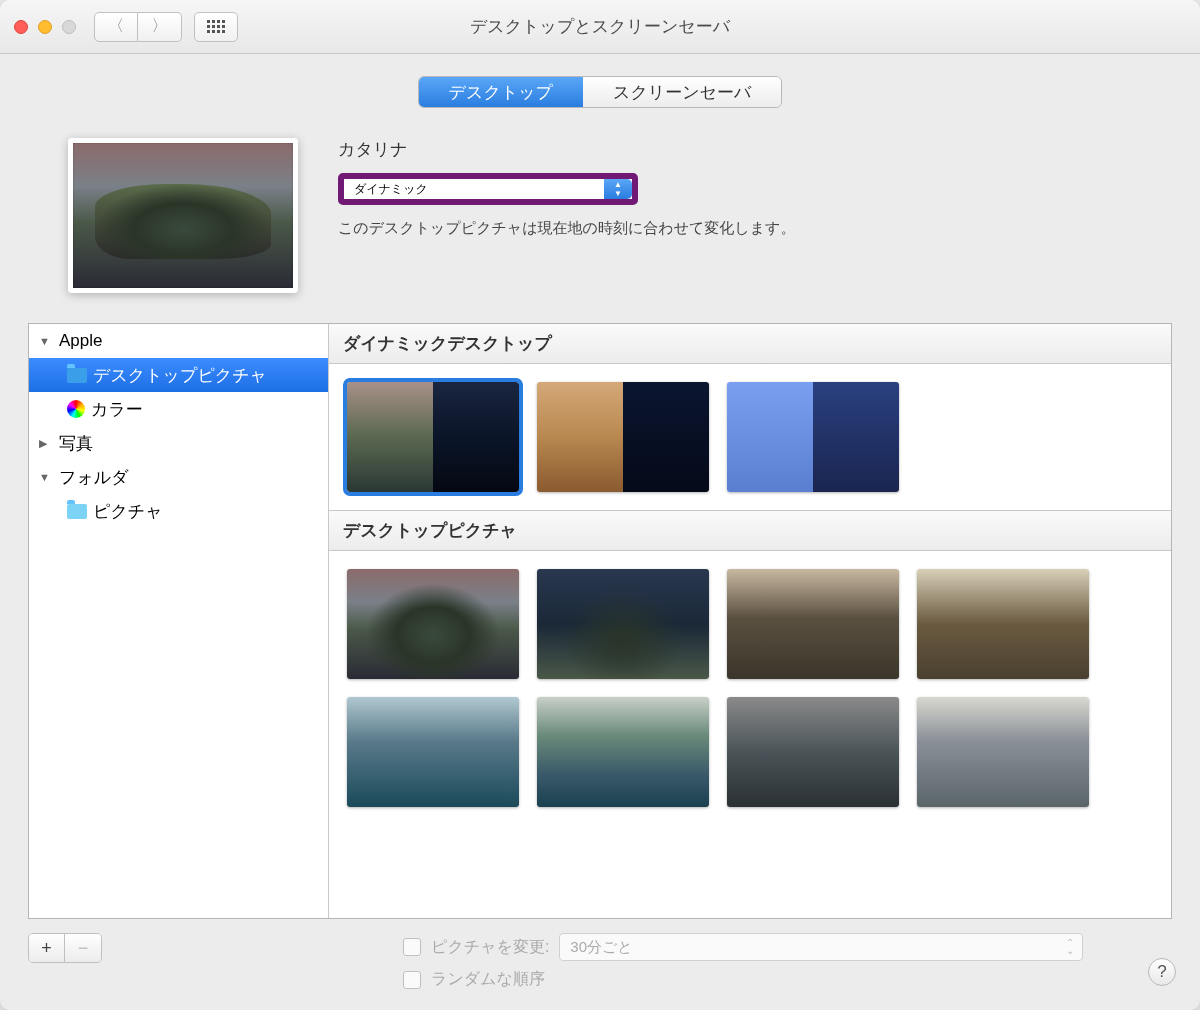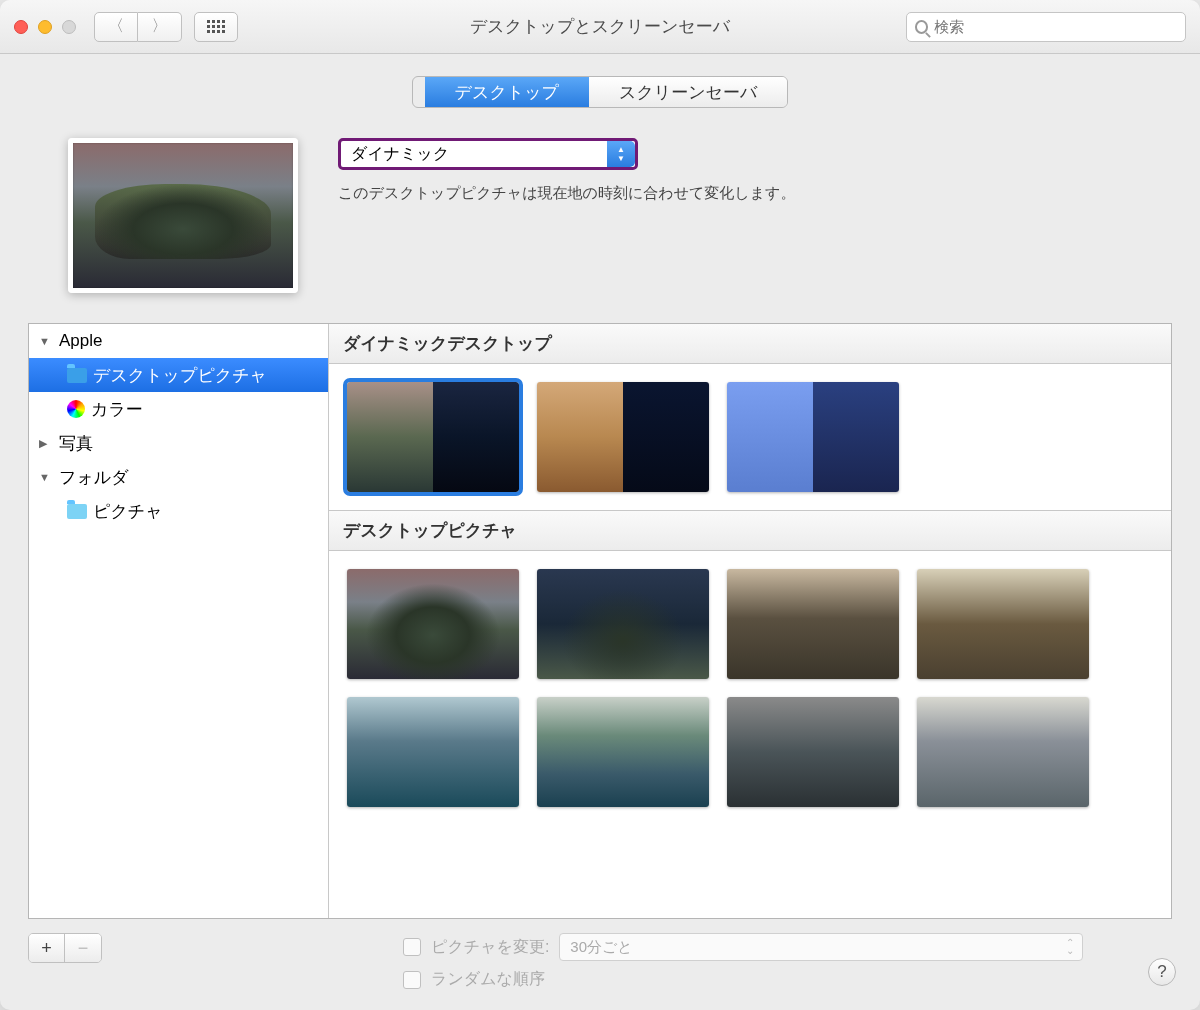--- a/index.html
+++ b/index.html
@@ -73,21 +73,20 @@
 
 .content { flex:1; padding: 22px 28px 12px; display:flex; flex-direction:column; }
 
 .tabseg {
   display:flex;
   margin: 0 auto 30px;
   border: 1px solid #b8b8b8;
   border-radius: 6px;
   overflow:hidden;
   height: 32px;
-  padding-left: 12px;
 }
 .tabseg > div {
   padding: 0 30px;
   font-size: 17px;
   display:flex; align-items:center;
   cursor:pointer;
 }
 .tabseg .active { background: linear-gradient(#5aa7f7, #2a7de0); color:#fff; }
 .tabseg .inactive { background: linear-gradient(#ffffff, #ececec); color:#333; }
 
@@ -105,25 +104,25 @@
     radial-gradient(ellipse at 50% 60%, #3a4a3a 0%, #2a3528 40%, transparent 70%),
     linear-gradient(#5a6b4a,#2a2a2a);
   border-radius: 40% 50% 30% 20% / 30% 40% 20% 30%;
   filter: blur(0.4px);
 }
 .preview-info { flex:1; }
 .pic-name { font-size:17px; color:#333; margin-bottom:12px; }
 .dropdown {
   width: 300px; height: 32px;
   background: #fff;
-  border: 3px solid #701a75;
+  border: 6px solid #701a75;
   border-radius: 5px;
   display:flex; align-items:center;
   position:relative;
-  font-size: 16px;
+  font-size: 12px;
   padding-left:10px;
 }
 .dropdown .arrows {
   position:absolute; right:0; top:0; bottom:0; width:28px;
   background: linear-gradient(#5aa7f7,#2a7de0);
   border-radius: 0 5px 5px 0;
   display:flex; flex-direction:column; align-items:center; justify-content:center;
 }
 .dropdown .arrows::before { content:'▲'; color:#fff; font-size:8px; }
 .dropdown .arrows::after { content:'▼'; color:#fff; font-size:8px; }
@@ -234,38 +233,35 @@
           <span></span>
           <span></span>
           <span></span>
         <span></span>
           <span></span>
           <span></span>
           <span></span>
       </div>
     </div>
     <div class="title">デスクトップとスクリーンセーバ</div>
-    <div class="search">
-      <div class="search-icon"></div>
-      <input type="text" placeholder="検索" style="">
-    </div>
   </div>
 
   <div class="content">
 
     <div class="tabseg">
       <div class="active">デスクトップ</div>
       <div class="inactive">スクリーンセーバ</div>
     </div>
 
     <div class="preview-row">
       <div class="preview-frame">
         <div class="island"></div>
       </div>
       <div class="preview-info">
+        <div class="pic-name">カタリナ</div>
         <div class="dropdown">
           <span>ダイナミック</span>
           <div class="arrows"></div>
         </div>
         <div class="desc">このデスクトップピクチャは現在地の時刻に合わせて変化します。</div>
       </div>
     </div>
 
     <div class="main-split">
       <div class="sidebar">

